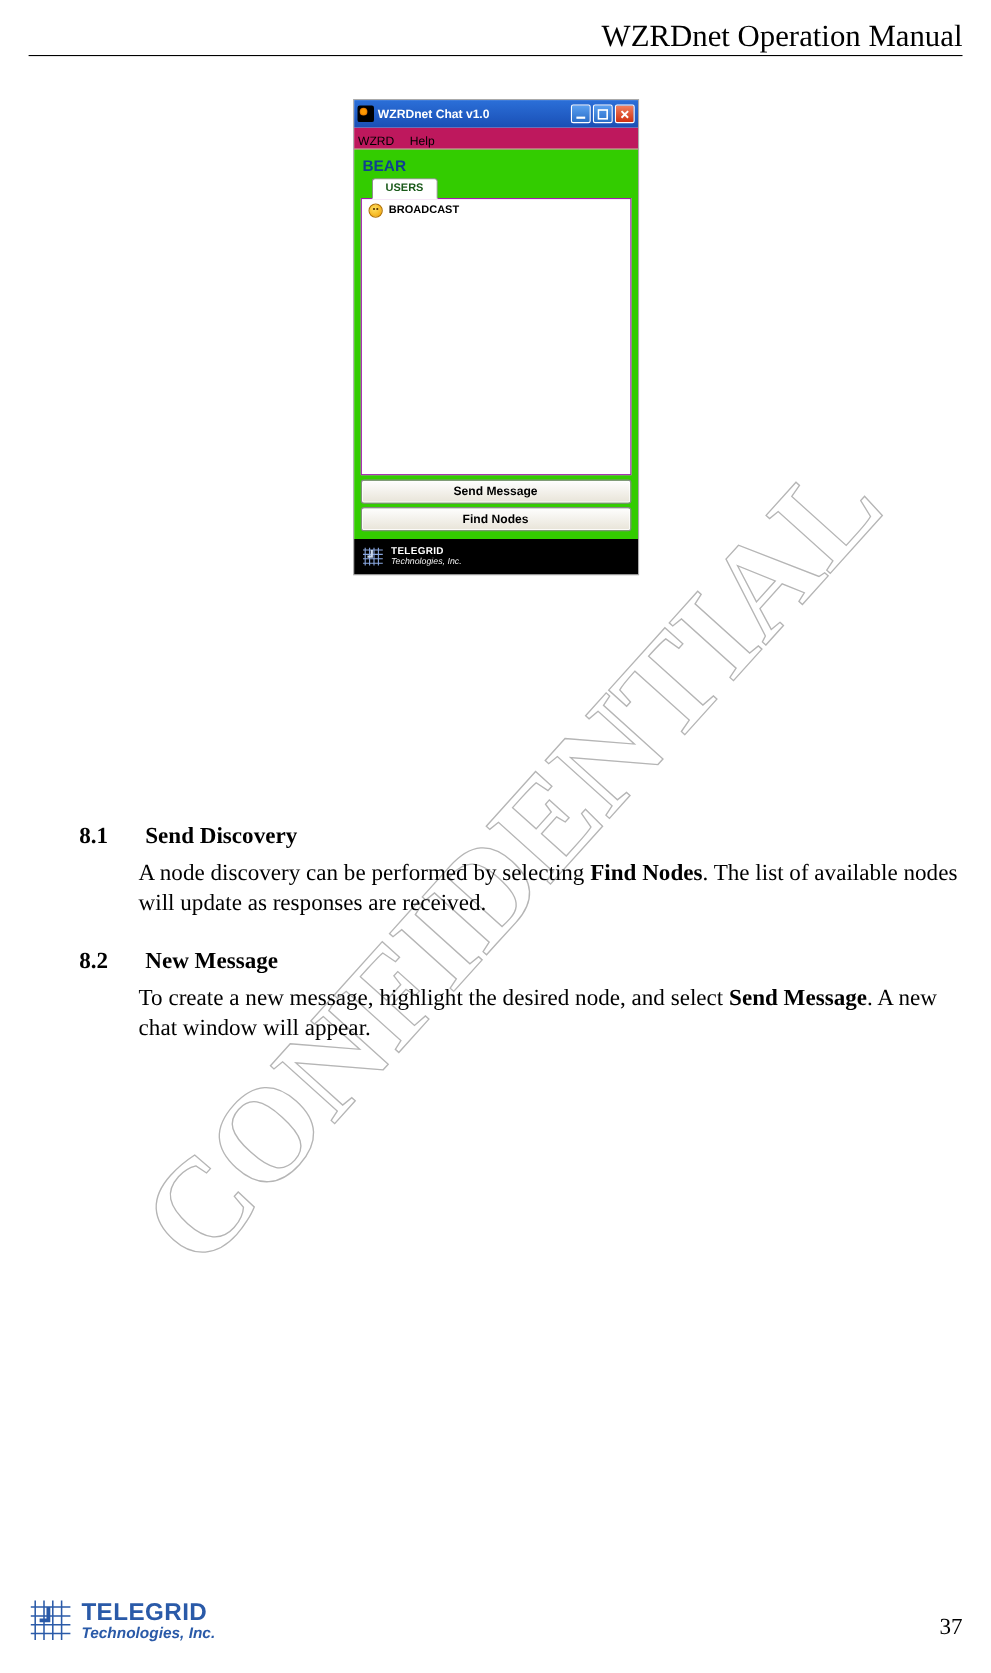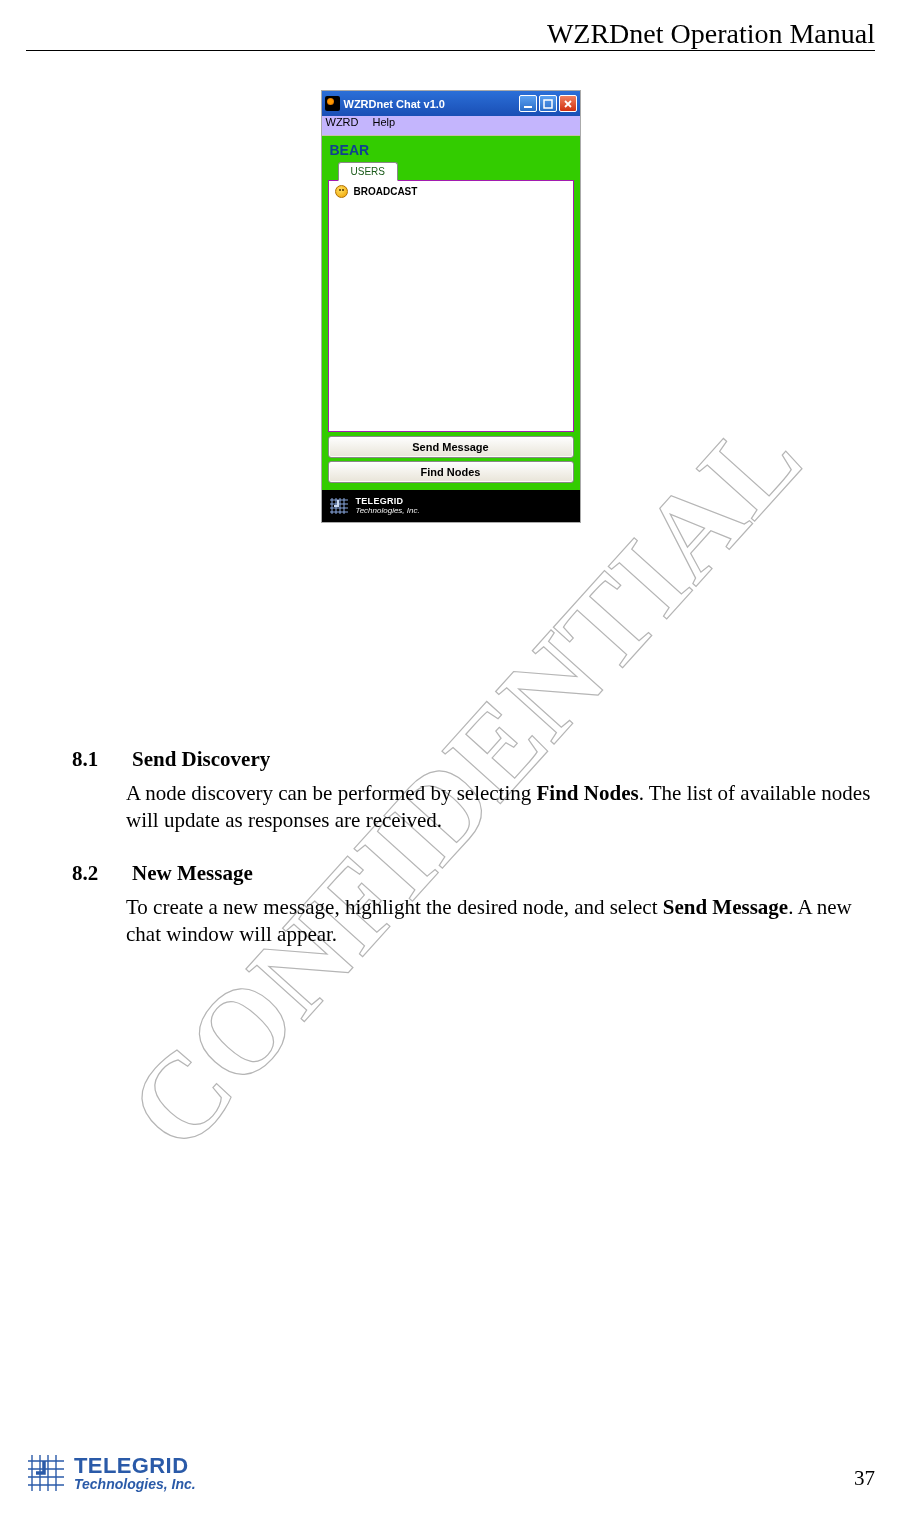--- a/index.html
+++ b/index.html
@@ -84,25 +84,25 @@
       border: 1px solid #fff;
       display: flex;
       align-items: center;
       justify-content: center;
     }
     .win-min, .win-max { background: linear-gradient(to bottom, #5ba0f0, #2a6dc8); }
     .win-close { background: linear-gradient(to bottom, #f08060, #d03010); }
     .win-btn svg { width: 10px; height: 10px; }
     .menubar {
       height: 20px;
-      background: #c4b5fd;
+      background: #be185d;
       font-family: Tahoma, Arial, sans-serif;
       font-size: 11px;
       display: flex;
-      align-items: flex-start;
+      align-items: flex-end;
       padding: 0 4px;
       border-bottom: 1px solid #c8c0a8;
     }
     .menubar span { margin-right: 14px; cursor: default; }
     .green-wrap {
       background: #33cc00;
       padding: 4px;
       height: calc(100% - 25px - 20px - 32px);
       display: flex;
       flex-direction: column;
@@ -125,21 +125,21 @@
       position: absolute;
       left: 12px;
       bottom: 0;
       height: 19px;
       background: #fff;
       border: 1px solid #888;
       border-bottom: 1px solid #fff;
       border-radius: 3px 3px 0 0;
       font-family: Tahoma, Arial, sans-serif;
       font-size: 10px;
-      font-weight: normal;
+      font-weight: bold;
       color: #1a5a1a;
       padding: 3px 12px 0 12px;
       z-index: 2;
     }
     .list-panel {
       background: #fff;
       border: 1px solid #a21caf;
       flex: 1;
       margin: 0 2px;
       position: relative;

